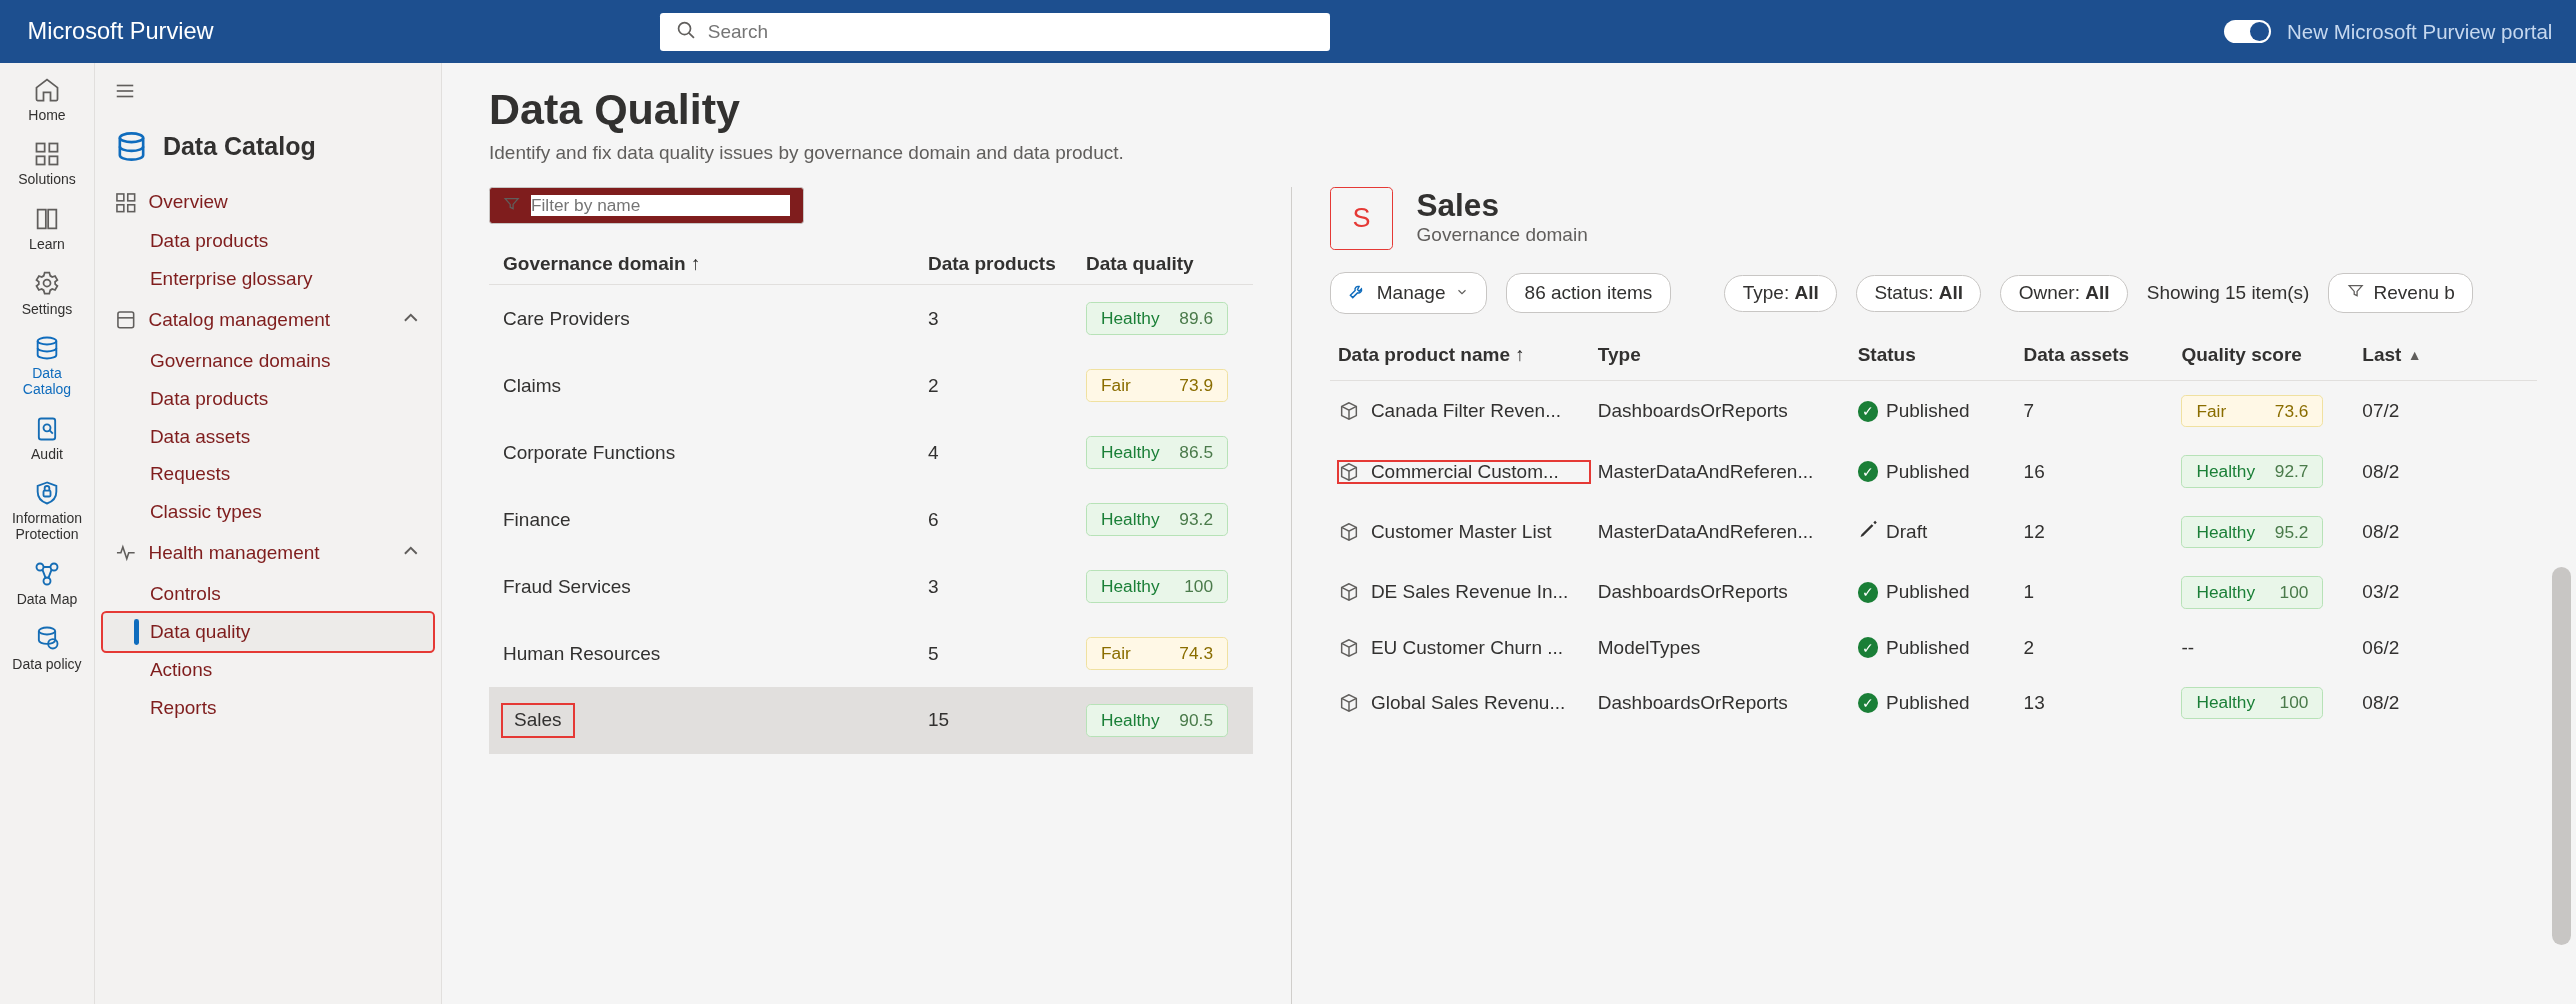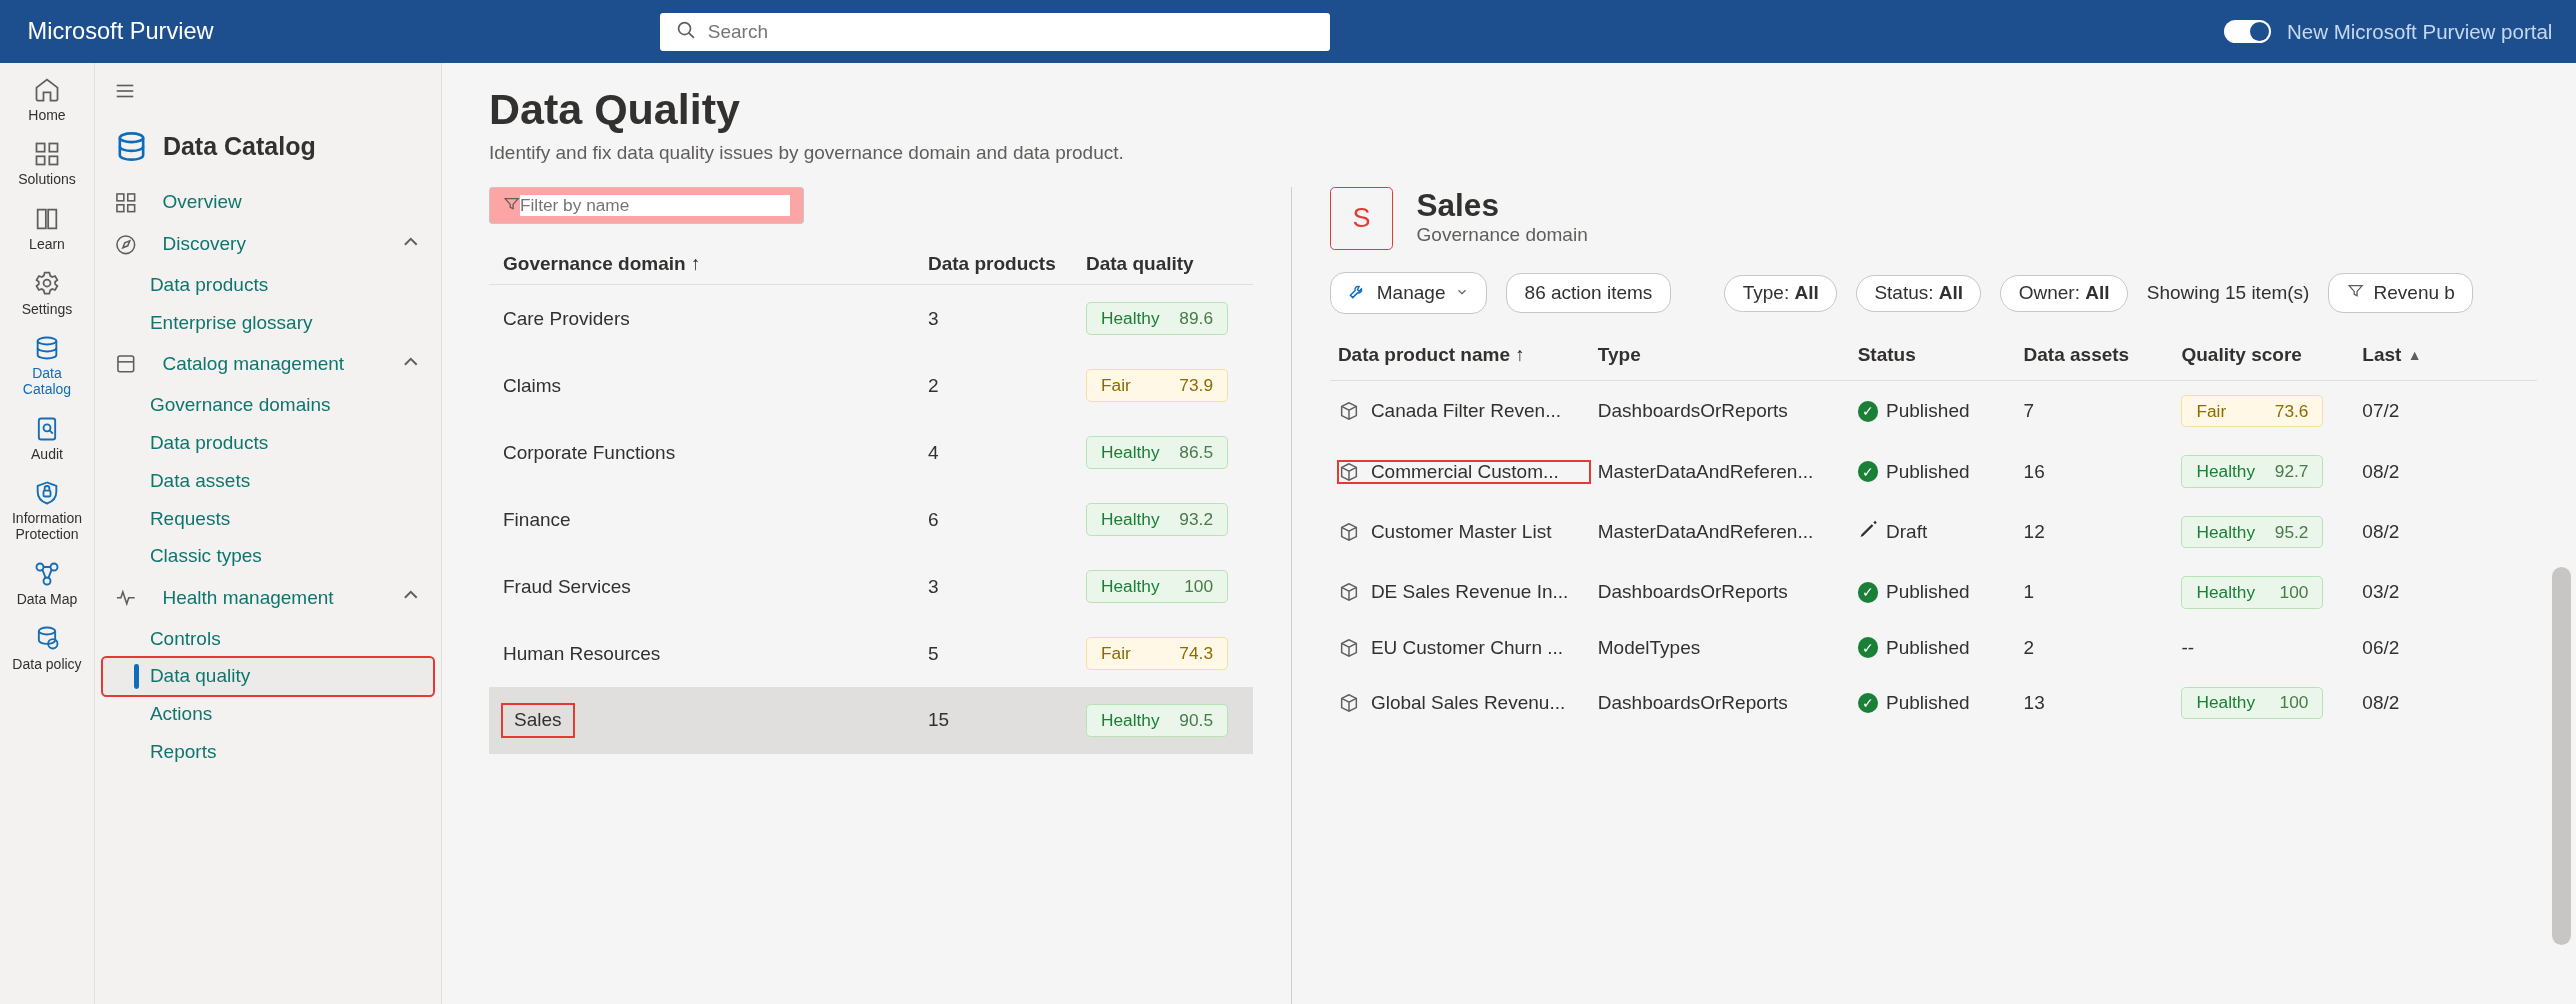--- a/index.html
+++ b/index.html
@@ -19,35 +19,35 @@
   .rail { width:95px; background:#f3f2f1; border-right:0.8px solid #e1dfdd; display:flex; flex-direction:column; align-items:center; padding-top:12.6px; gap:17.3px; }
   .rail .item { display:flex; flex-direction:column; align-items:center; gap:3.2px; font-size:14px; color:#323130; cursor:pointer; text-align:center; line-height:1.15; }
   .rail .item svg { width:28px; height:28px; }
   .rail .item.selected { color:#0f6cbd; position:relative; }
   .rail .item.selected::before { content:""; position:absolute; left:-38px; top:3.2px; bottom:3.2px; width:4.7px; background:#0f6cbd; border-radius:2.4px;}
   
   .navpanel { width:347px; background:#f3f2f1; border-right:0.8px solid #e1dfdd; padding: 12.6px 7.9px; }
   .navpanel .hamburger { font-size:22px; margin:4.7px 11px 20.5px 11px; color:#605e5c; cursor:pointer;}
   .navpanel .panel-title { display:flex; align-items:center; gap:14px; font-size:25px; font-weight:600; margin: 0 11px 19px 11px;}
   .navpanel .panel-title svg { width:35px; height:35px; }
-  .nav-item, .nav-sub { display:flex; align-items:center; gap:25px; padding:7.9px 11px; font-size:19px; color:#0f766e; cursor:pointer; border-radius:3.2px;}
+  .nav-item, .nav-sub { display:flex; align-items:center; gap:11px; padding:7.9px 11px; font-size:19px; color:#7f1d1d; cursor:pointer; border-radius:3.2px;}
   .nav-item svg { width:23.6px; height:23.6px; }
   .nav-sub { padding-left: 47px; }
   .nav-item .chev { margin-left:auto; }
   .nav-sub.active { position:relative; background:#edebe9;}
   .nav-sub.active::before { content:""; position:absolute; left:31.5px; top:6.3px; bottom:6.3px; width:4.7px; background:#0f6cbd; border-radius:2.4px; }
   .red-frame { outline: 2.4px solid #e53935; outline-offset: -0.8px; }
   
   .main { flex:1; background:#f5f5f5; padding: 22px 31.5px 0 47px; overflow:hidden; position:relative;}
   .page-head h1 { font-size: 43px; font-weight:600; margin-bottom:7.9px; }
   .page-head p { font-size: 19px; color:#605e5c; }
   .content { display:flex; gap:38px; margin-top:23.6px; height:100%; }
   
   .domains { width: 764px; }
-  .filter-box { display:flex; align-items:center; border:0.8px solid #c8c6c4; background:#fca5a5; border-radius:3.2px; padding:6.3px 12.6px; width:315px; font-size:17.3px; color:#605e5c; margin-bottom:11px;}
+  .filter-box { display:flex; align-items:center; border:0.8px solid #c8c6c4; background:#7f1d1d; border-radius:3.2px; padding:6.3px 12.6px; width:315px; font-size:17.3px; color:#605e5c; gap:11px; margin-bottom:11px;}
   .filter-box input { border:none; outline:none; font-size:17.3px; flex:1; }
   .domain-head, .domain-row { display:grid; grid-template-columns: 425px 158px 181px; align-items:center; padding: 17.3px 14px; font-size:19px; }
   .domain-head { font-weight:600; border-bottom:0.8px solid #e1dfdd; padding-bottom:9.5px;}
   .domain-head .sort::after { content:" \2191"; }
   .domain-row { border-bottom: none; }
   .domain-row.selected { background:#e1dfdd; }
   .badge { display:inline-flex; align-items:center; gap:15.8px; padding:4.7px 14px; border-radius:4.7px; font-size:17.3px; border:0.8px solid; min-width:142px; justify-content:space-between;}
   .badge.healthy { background:#e9f6e9; color:#1a7f37; border-color:#b7e2b7; }
   .badge.healthy .v { color:#4a7a4a; }
   .badge.fair { background:#fff8e6; color:#8a6d00; border-color:#f0e1a0; }
@@ -194,30 +194,20 @@
     <div class="nav-item">
       <svg viewBox="0 0 24 24" width="23.6" height="23.6" fill="none" stroke="#605e5c" stroke-width="1.6">
           <rect x="3" y="3" width="7" height="7"></rect>
           <rect x="14" y="3" width="7" height="7"></rect>
           <rect x="3" y="14" width="7" height="7"></rect>
           <rect x="14" y="14" width="7" height="7"></rect>
         </svg>
       <span>Overview</span>
     </div>
 
-    <div class="nav-item">
-      <svg viewBox="0 0 24 24" width="23.6" height="23.6" fill="none" stroke="#605e5c" stroke-width="1.6">
-          <circle cx="12" cy="12" r="9"></circle>
-          <path d="m9 15 2-5 5-2-2 5z"></path>
-        </svg>
-      <span>Discovery</span>
-      <span class="chev"><svg width="17.3" height="17.3" viewBox="0 0 24 24" fill="none" stroke="#605e5c" stroke-width="2">
-            <polyline points="6 15 12 9 18 15"></polyline>
-          </svg></span>
-    </div>
     <div class="nav-sub">
         <span>Data products</span>
       </div>
     <div class="nav-sub">
         <span>Enterprise glossary</span>
       </div>
 
     <div class="nav-item">
       <svg viewBox="0 0 24 24" width="23.6" height="23.6" fill="none" stroke="#605e5c" stroke-width="1.6">
           <rect x="4" y="4" width="16" height="16" rx="2"></rect>

